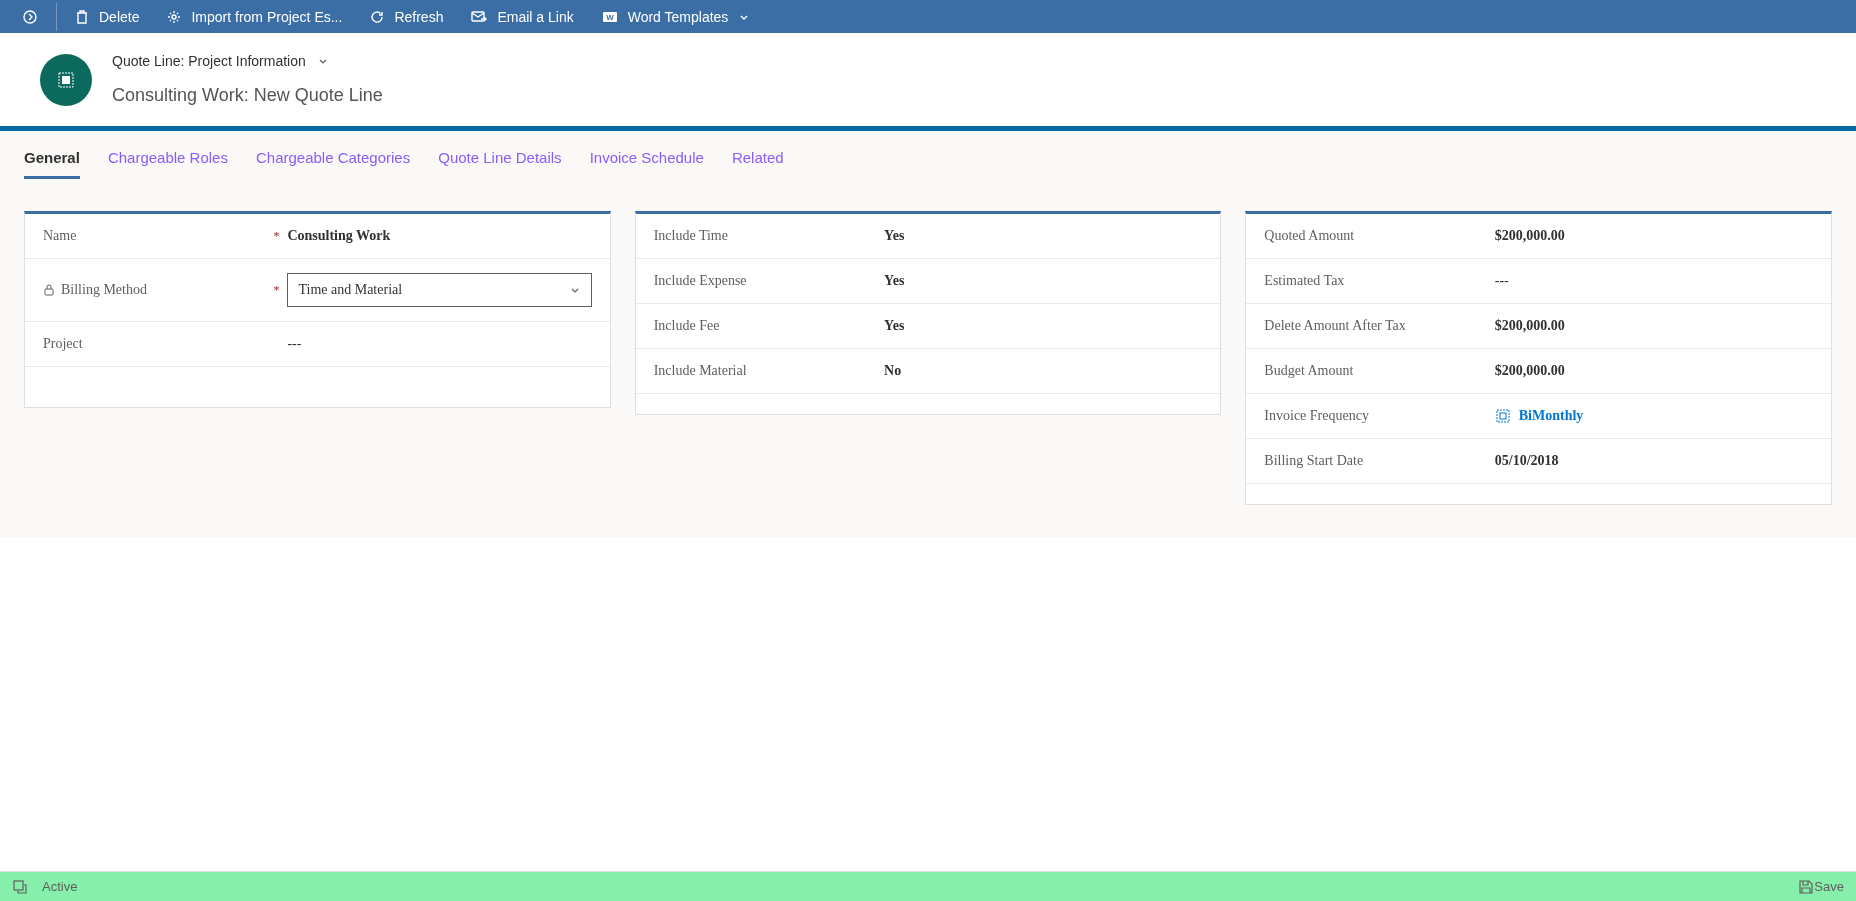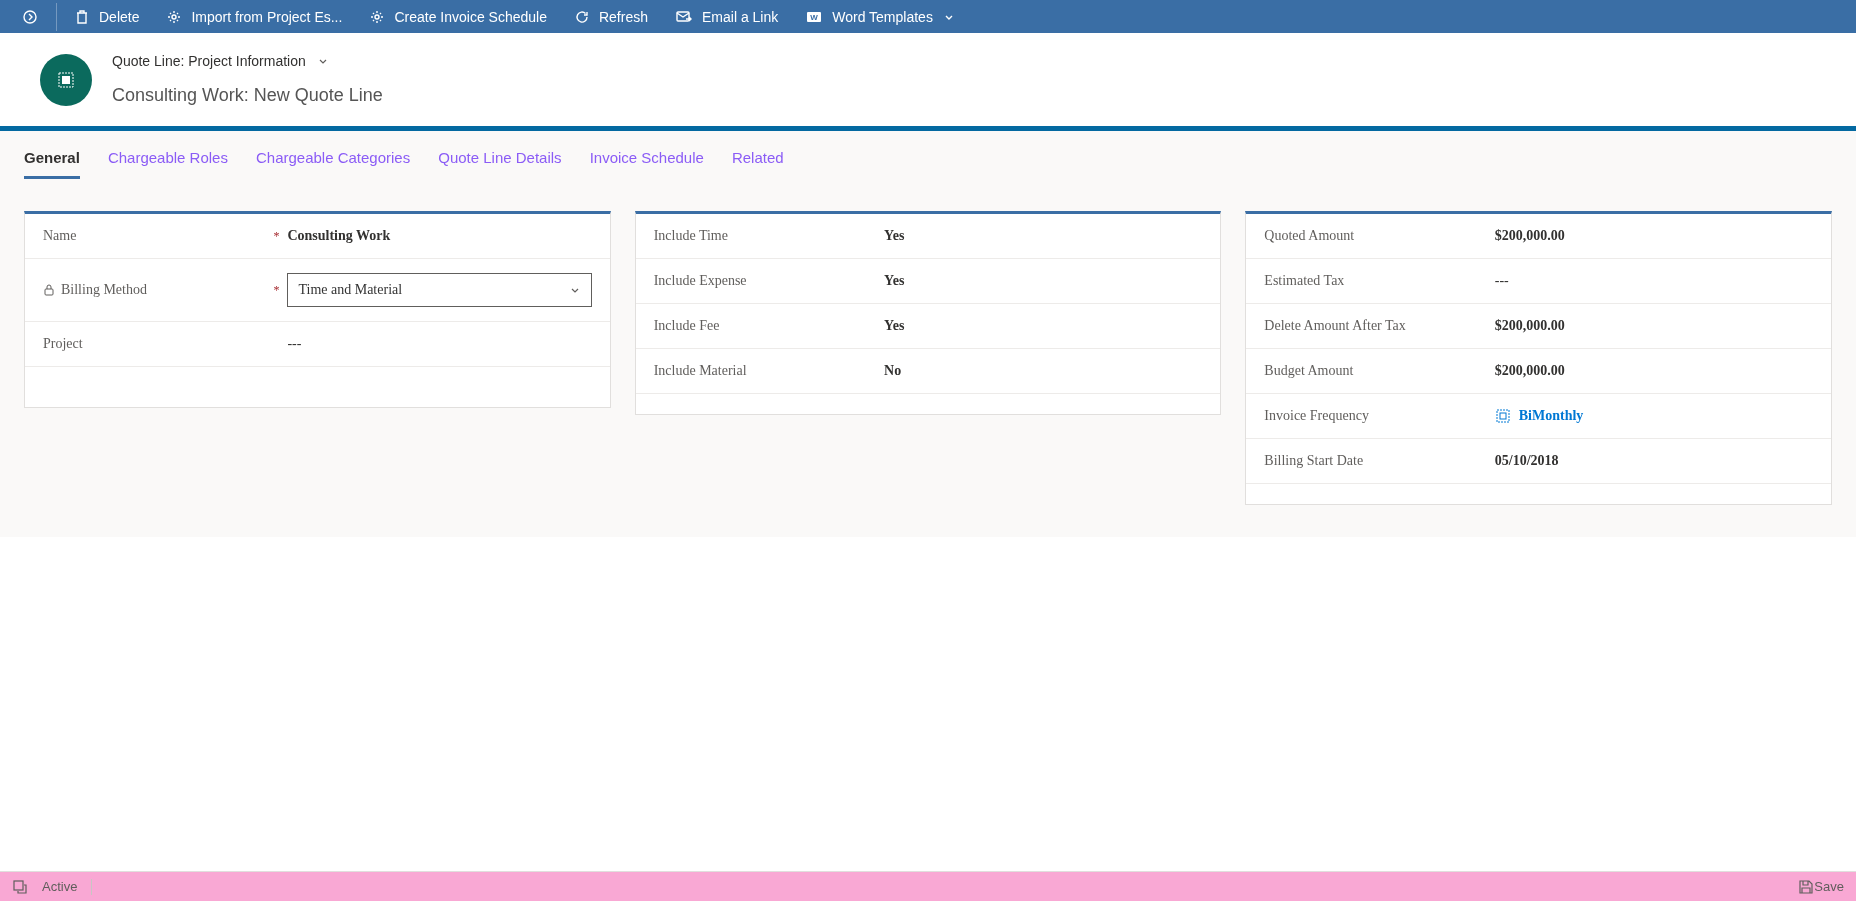--- a/index.html
+++ b/index.html
@@ -30,21 +30,21 @@
 .card .row { display: flex; align-items: center; padding: 14px 18px; border-bottom: 1px solid #edebe9; }
 .card .row:last-child { border-bottom: none; }
 .card .label { width: 42%; color: #605e5c; display: flex; align-items: center; gap: 6px; }
 .card .req { color: #a4262c; font-size: 12px; margin-right: 8px; }
 .card .value { flex: 1; font-weight: 600; color: #323130; }
 .card .value.normal { font-weight: 400; }
 .card .value.link { color: #0078d4; cursor: pointer; display: flex; gap: 8px; align-items: center; }
 .card .select { flex: 1; border: 1px solid #605e5c; padding: 8px 10px; display: flex; justify-content: space-between; align-items: center; cursor: pointer; }
 
 
-.statusbar { position: fixed; bottom: 0; left: 0; right: 0; height: 30px; background: #f9a8d4; border-top: 1px solid #e1dfdd; display: flex; align-items: center; padding: 0 12px; font-size: 13px; color: #605e5c; justify-content: space-between; }
+.statusbar { position: fixed; bottom: 0; left: 0; right: 0; height: 30px; background: #86efac; border-top: 1px solid #e1dfdd; display: flex; align-items: center; padding: 0 12px; font-size: 13px; color: #605e5c; justify-content: space-between; }
 .statusbar .left, .statusbar .right { display: flex; align-items: center; gap: 14px; }
 .statusbar .sep { width: 1px; height: 16px; background: #c8c6c4; }
 .statusbar svg { stroke: #605e5c; stroke-width: 1.2; fill: none; }
 </style>
 </head>
 <body>
 
 <div class="commandbar">
   <div class="cmd">
     <svg width="16" height="16" viewBox="0 0 16 16">
@@ -58,27 +58,20 @@
         <path d="M2 3 L12 3 M5 3 L5 1 L9 1 L9 3 M3 3 L3 13 L11 13 L11 3"></path>
       </svg>
     <span>Delete</span>
   </div>
   <div class="cmd">
     <svg width="14" height="14" viewBox="0 0 14 14">
         <circle cx="7" cy="7" r="2"></circle>
         <path d="M7 1 L7 3 M7 11 L7 13 M1 7 L3 7 M11 7 L13 7 M3 3 L4 4 M10 10 L11 11 M3 11 L4 10 M10 4 L11 3"></path>
       </svg>
     <span>Import from Project Es...</span>
-  </div>
-  <div class="cmd">
-    <svg width="14" height="14" viewBox="0 0 14 14">
-        <circle cx="7" cy="7" r="2"></circle>
-        <path d="M7 1 L7 3 M7 11 L7 13 M1 7 L3 7 M11 7 L13 7 M3 3 L4 4 M10 10 L11 11 M3 11 L4 10 M10 4 L11 3"></path>
-      </svg>
-    <span>Create Invoice Schedule</span>
   </div>
   <div class="cmd">
     <svg width="14" height="14" viewBox="0 0 14 14">
         <path d="M12 7 A5 5 0 1 1 10.5 3.5 M12 2 L12 5 L9 5"></path>
       </svg>
     <span>Refresh</span>
   </div>
   <div class="cmd">
     <svg width="16" height="14" viewBox="0 0 16 14">
         <rect x="1" y="2" width="12" height="9" rx="1"></rect>

